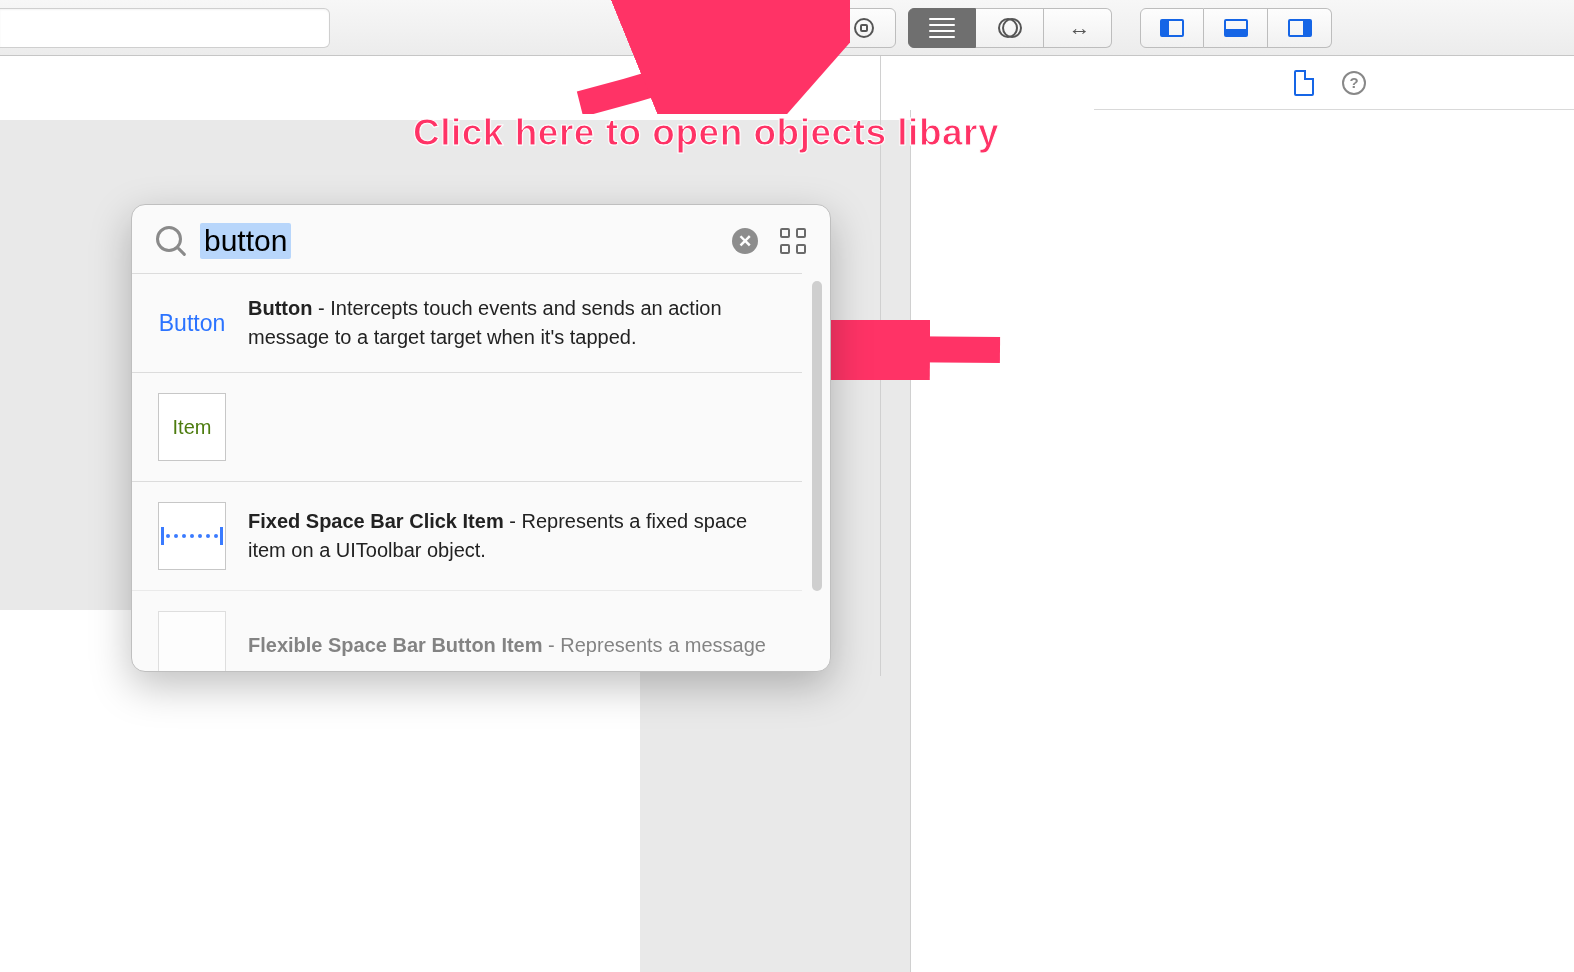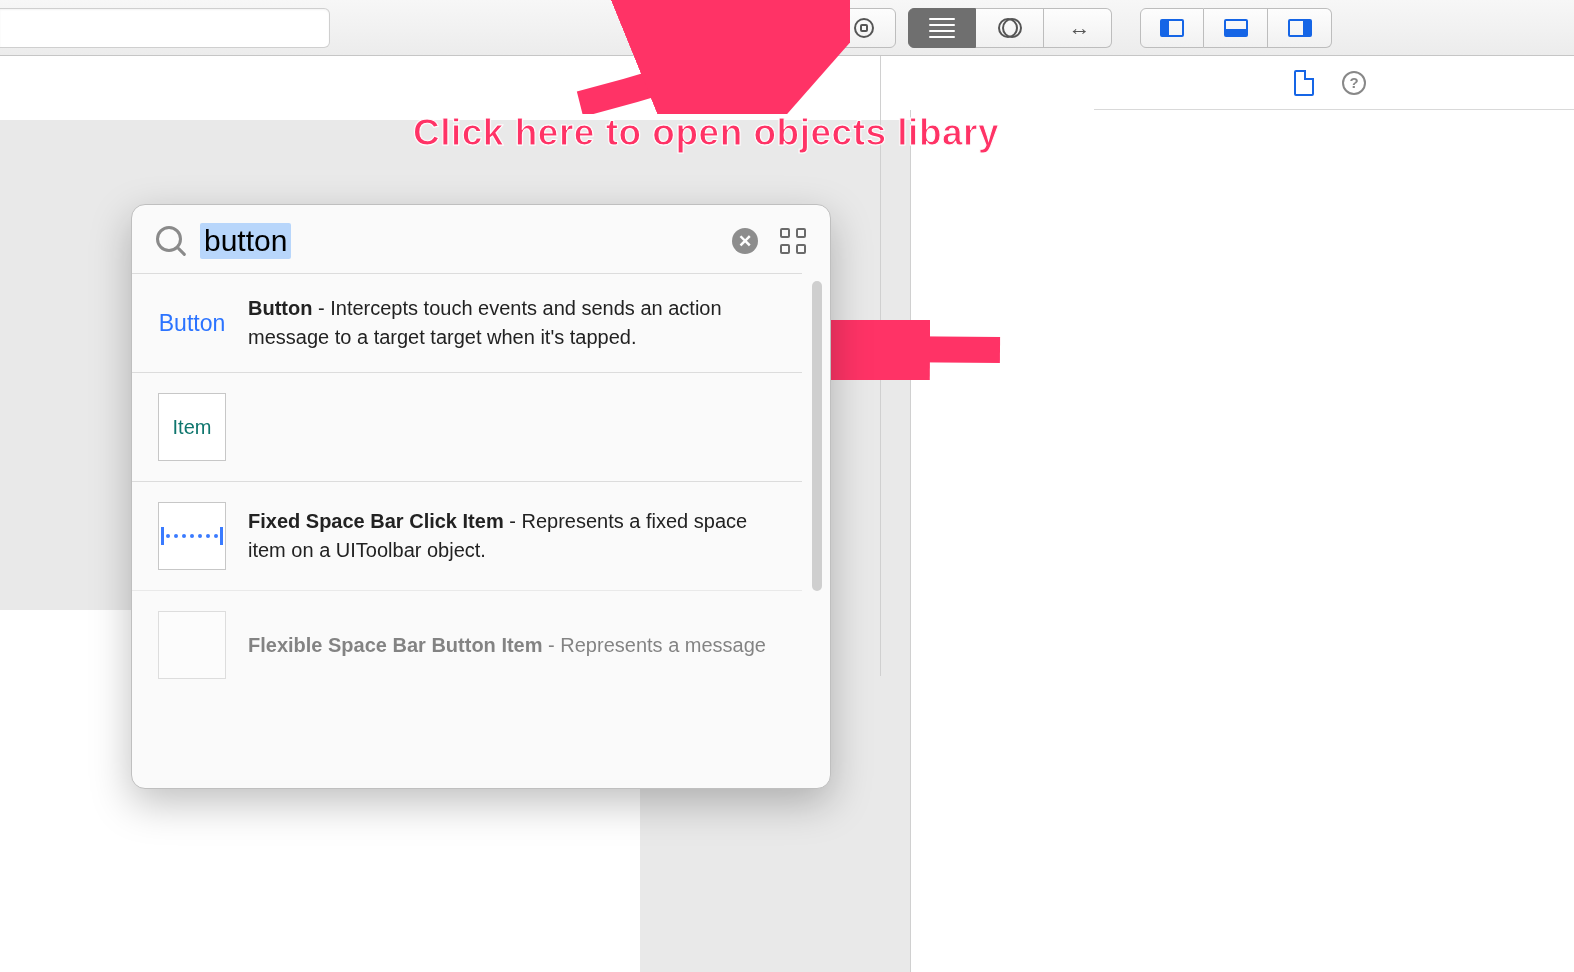--- a/index.html
+++ b/index.html
@@ -132,21 +132,21 @@
     text-shadow: 0 0 2px #fff;
   }
 
   
   .arrow { position:absolute; pointer-events:none; }
 
   
   .popover {
     position:absolute;
     left:131px; top:204px;
-    width:700px; height:585px;
+    width:700px; height:468px;
     background:#fafafa;
     border:1px solid #bfbfbf;
     border-radius:14px;
     box-shadow: 0 14px 40px rgba(0,0,0,.25);
     overflow:hidden;
     display:flex;
     flex-direction:column;
   }
   .pop-search {
     display:flex;
@@ -172,21 +172,21 @@
   .grid-btn span:nth-child(1){left:0;top:0;}
   .grid-btn span:nth-child(2){right:0;top:0;}
   .grid-btn span:nth-child(3){left:0;bottom:0;}
   .grid-btn span:nth-child(4){right:0;bottom:0;}
 
   .pop-list{flex:1;overflow:hidden;position:relative;padding-right:28px;}
   .row{display:flex;gap:20px;padding:20px 24px;border-top:1px solid #dcdcdc;align-items:center;}
   .row:first-child{border-top:none;}
   .thumb{width:72px;flex:none;display:flex;align-items:center;justify-content:center;}
   .thumb-btn{color:#2b73ff;font-size:23px;}
-  .thumb-box{width:68px;height:68px;border:1px solid #c7c7c7;display:flex;align-items:center;justify-content:center;color:#0f766e;font-size:20px;background:#fff;}
+  .thumb-box{width:68px;height:68px;border:1px solid #c7c7c7;display:flex;align-items:center;justify-content:center;color:#4d7c0f;font-size:20px;background:#fff;}
   .thumb-fixed{width:68px;height:68px;border:1px solid #c7c7c7;background:#fff;display:flex;align-items:center;justify-content:center;}
   .dots{display:flex;align-items:center;}
   .dots .bar{width:3px;height:18px;background:#3a7bff;}
   .dots .d{width:4px;height:4px;border-radius:50%;background:#3a7bff;margin:0 2px;}
   .row-text{font-size:20px;line-height:1.45;color:#222;}
   .row-text b{font-weight:700;}
 
   .pop-scroll{position:absolute;right:8px;top:8px;width:10px;height:310px;background:#cfcfcf;border-radius:5px;}
 </style>
 </head>

